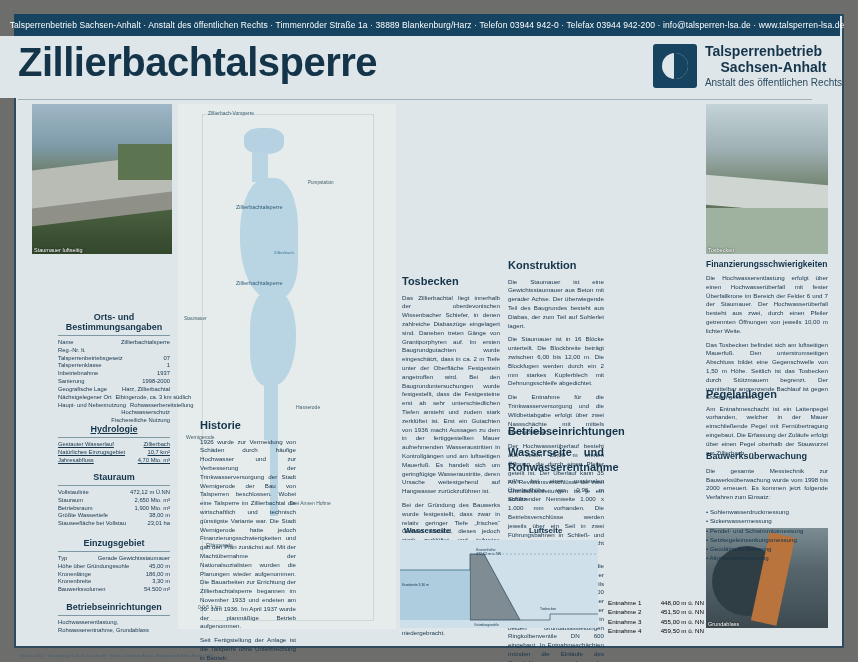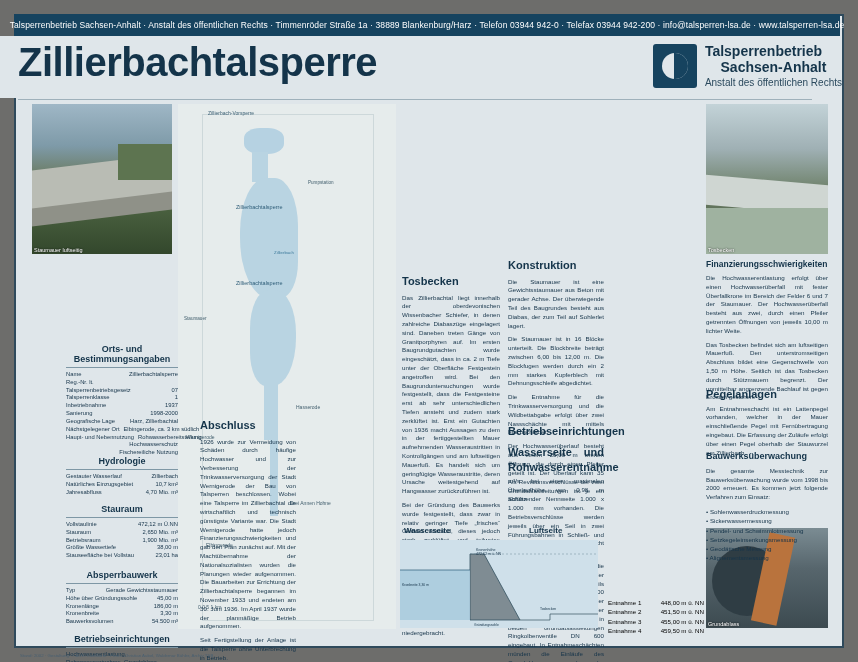--- a/index.html
+++ b/index.html
@@ -28,21 +28,21 @@
   .water{position:absolute;background:#b9d4e2;}
   .land{position:absolute;background:#dfe7e4;}
 
   
   .col{position:absolute;font-size:6.2px;color:#16344a;line-height:1.42;text-align:justify;}
   .col h3{font-size:11px;margin:0 0 4px 0;color:#14344a;font-weight:bold;}
   .col p{margin:0 0 5px 0;}
   .sub{font-size:11px;font-weight:bold;color:#14344a;margin:5px 0 2px 0;}
 
   
-  .tblbox{position:absolute;left:66px;width:112px;font-size:5.8px;color:#16344a;margin-top:32px;}
+  .tblbox{position:absolute;left:58px;width:112px;font-size:5.8px;color:#16344a;}
   .tbl-h{font-size:9px;font-weight:bold;color:#14344a;text-align:center;margin:4px 0 3px 0;}
   .row{display:flex;justify-content:space-between;gap:4px;line-height:1.35;}
   .row .k{white-space:nowrap;}
   .row .v{text-align:right;white-space:nowrap;}
   .hline{height:1px;background:#7e97a5;margin:2px 0 3px 0;}
 
   
   .diag{position:absolute;left:400px;top:540px;width:198px;height:88px;background:#eab308;text-align:right;}
   .diagcap{position:absolute;font-size:8px;font-weight:bold;color:#14344a;}
   .footer{position:absolute;left:20px;bottom:4px;font-size:4.4px;color:#4a6071;}
@@ -151,21 +151,21 @@
   <div class="row">
       <span class="k"></span>
       <span class="v">Hochwasserschutz</span>
     </div>
   <div class="row">
       <span class="k"></span>
       <span class="v">Fischereiliche Nutzung</span>
     </div>
 </div>
 
-<div class="tblbox" style="top:420px;">
+<div class="tblbox" style="top:420px;text-decoration:underline;">
   <div class="tbl-h">Hydrologie</div>
   <div class="hline"></div>
   <div class="row">
       <span class="k">Gestauter Wasserlauf</span>
       <span class="v">Zillierbach</span>
     </div>
   <div class="row">
       <span class="k">Natürliches Einzugsgebiet</span>
       <span class="v">10,7 km²</span>
     </div>
@@ -194,21 +194,21 @@
       <span class="k">Größte Wassertiefe</span>
       <span class="v">38,00 m</span>
     </div>
   <div class="row">
       <span class="k">Stauseefläche bei Vollstau</span>
       <span class="v">23,01 ha</span>
     </div>
 </div>
 
 <div class="tblbox" style="top:534px;">
-  <div class="tbl-h">Absperrbauwerk</div>
+  <div class="tbl-h">Einzugsgebiet</div>
   <div class="hline"></div>
   <div class="row">
       <span class="k">Typ</span>
       <span class="v">Gerade Gewichtsstaumauer</span>
     </div>
   <div class="row">
       <span class="k">Höhe über Gründungssohle</span>
       <span class="v">45,00 m</span>
     </div>
   <div class="row">
@@ -232,21 +232,21 @@
 </div>
 
 <div class="col" style="left:402px;top:274px;width:98px;">
   <h3>Tosbecken</h3>
   <p>Das Zillierbachtal liegt innerhalb der oberdevonischen Wissenbacher Schiefer, in denen zahlreiche Diabaszüge eingelagert sind. Daneben treten Gänge von Granitporphyren auf. Im ersten Baugrundgutachten wurde eingeschätzt, dass in ca. 2 m Tiefe unter der Oberfläche Festgestein angetroffen wird. Bei den Baugrunduntersuchungen wurde festgestellt, dass die Festgesteine erst ab sehr unterschiedlichen Tiefen ansteht und zudem stark zerklüftet ist. Erst ein Gutachten von 1936 macht Aussagen zu dem in der fertiggestellten Mauer aufnehmenden Wasseraustritten in Kontrollgängen und am luftseitigen Mauerfuß. Es handelt sich um geringfügige Wasseraustritte, deren Ursache weitestgehend auf Hangwasser zurückzuführen ist.</p>
   <p>Bei der Gründung des Bauwerks wurde festgestellt, dass zwar in relativ geringer Tiefe „frisches“ Gestein anstand, dieses jedoch stark zerklüftet und teilweise verwittert war. Es waren größere Gründungstiefen erforderlich.</p>
   <p>Aufgrund der angetroffenen Baugrundverhältnisse wurden bei der Bauausführung Verpressungen des Untergrundes mit Zement vorgenommen. Insgesamt wurden 90 Bohrlöcher mit einem mittleren Abstand von 1,50 m bis 2,00 m niedergebracht.</p>
 </div>
 
 <div class="col" style="left:200px;top:418px;width:96px;">
-  <h3>Abschluss</h3>
+  <h3>Historie</h3>
   <p>1926 wurde zur Vermeidung von Schäden durch häufige Hochwasser und zur Verbesserung der Trinkwasserversorgung der Stadt Wernigerode der Bau von Talsperren beschlossen. Wobei eine Talsperre im Zillierbachtal die wirtschaftlich und technisch günstigste Variante war. Die Stadt Wernigerode hatte jedoch Finanzierungsschwierigkeiten und gab den Plan zunächst auf. Mit der Machtübernahme der Nationalsozialisten wurden die Planungen wieder aufgenommen. Die Bauarbeiten zur Errichtung der Zillierbachtalsperre begannen im November 1933 und endeten am 30. Juni 1936. Im April 1937 wurde der planmäßige Betrieb aufgenommen.</p>
   <p>Seit Fertigstellung der Anlage ist die Talsperre ohne Unterbrechung in Betrieb.</p>
 
 </div>
 
 <div class="col" style="left:508px;top:258px;width:96px;">
   <h3>Konstruktion</h3>
   <p>Die Staumauer ist eine Gewichtsstaumauer aus Beton mit gerader Achse. Der überwiegende Teil des Baugrundes besteht aus Diabas, der zum Teil auf Sohlerlet lagert.</p>
   <p>Die Staumauer ist in 16 Blöcke unterteilt. Die Blockbreite beträgt zwischen 6,00 bis 12,00 m. Die Blockfugen werden durch ein 2 mm starkes Kupferblech mit Dehnungsschleife abgedichtet.</p>
   <p>Die Entnahme für die Trinkwasserversorgung und die Wildbettabgabe erfolgt über zwei Nassschächte mit mittels Flachschieber.</p>

